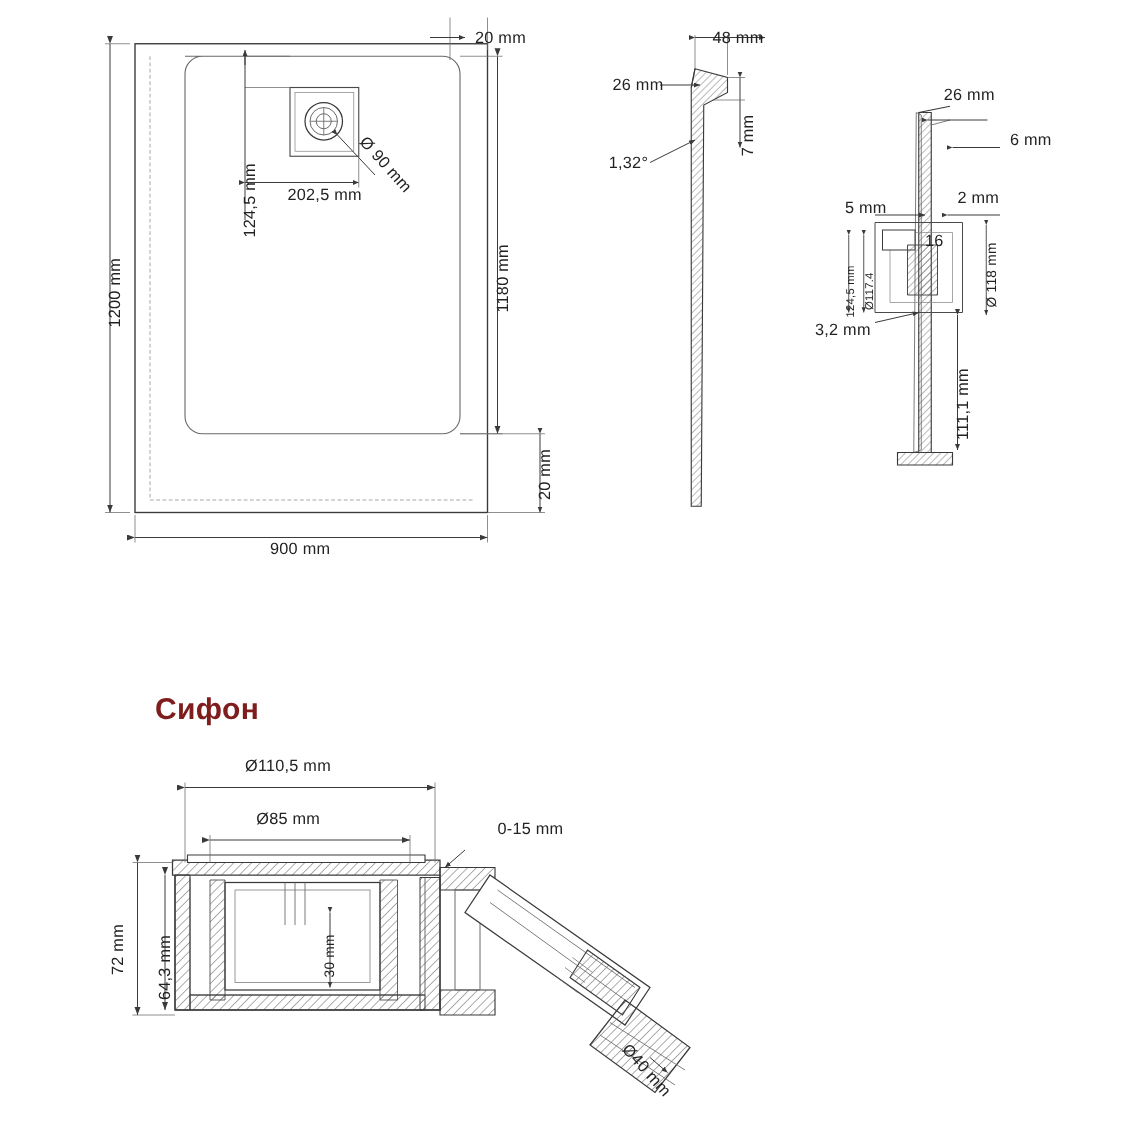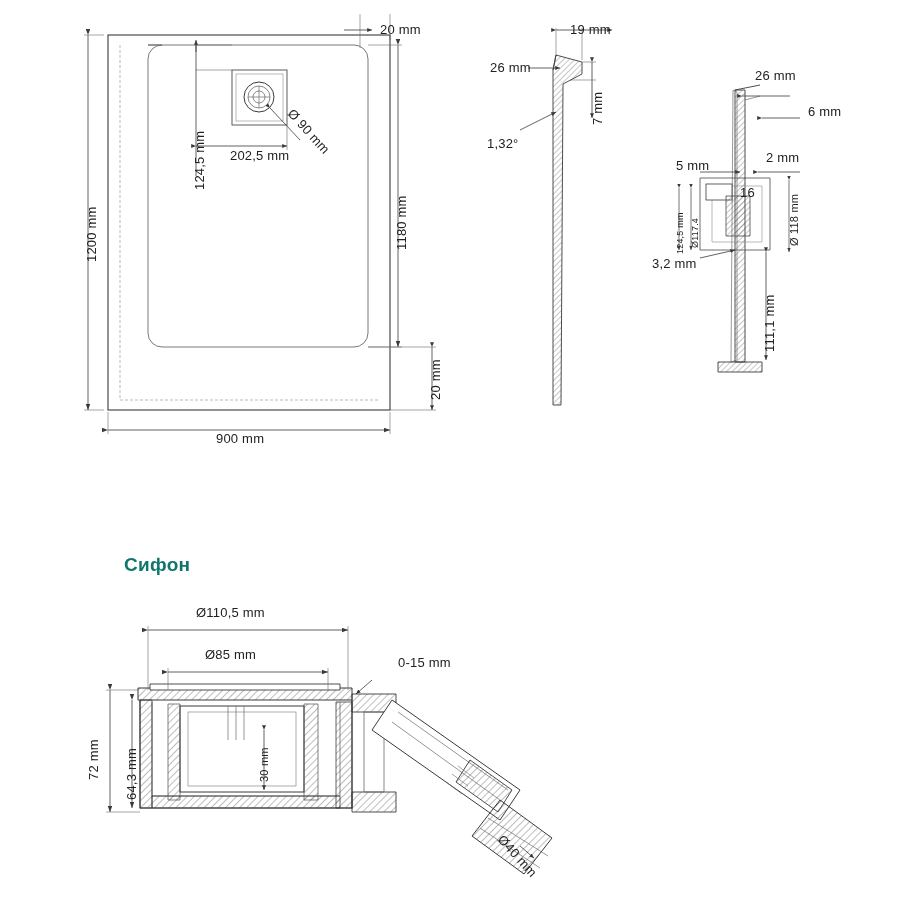--- a/index.html
+++ b/index.html
@@ -36,23 +36,23 @@
   }
   .lbl.sm { font-size: 11px; }
   .lbl.xs { font-size: 9px; }
   .lbl.vert {
     transform-origin: 0 0;
     transform: rotate(-90deg);
   }
   .section-title {
     position: absolute;
     font-family: "Liberation Sans", sans-serif;
-    font-size: 19px;
+    font-size: 24px;
     font-weight: bold;
-    color: #0f766e;
+    color: #7f1d1d;
     letter-spacing: 0.3px;
   }
 </style>
 </head>
 <body>
 
 <div class="canvas">
 
   <svg class="drawing" viewBox="0 0 900 900">
     <defs>
@@ -231,24 +231,24 @@
 
   <div class="lbl" style="left:380px; top:22px;">20 mm</div>
   <div class="lbl vert" style="left:192px; top:190px;">124,5 mm</div>
   <div class="lbl" style="left:230px; top:148px;">202,5 mm</div>
   <div class="lbl" style="left:296px; top:106px; transform-origin:0 0; transform:rotate(48deg);">Ø 90 mm</div>
   <div class="lbl vert" style="left:84px; top:262px;">1200 mm</div>
   <div class="lbl vert" style="left:394px; top:250px;">1180 mm</div>
   <div class="lbl vert" style="left:428px; top:400px;">20 mm</div>
   <div class="lbl" style="left:216px; top:431px;">900 mm</div>
 
-  <div class="lbl" style="left:570px; top:22px;">19 mm</div>
+  <div class="lbl" style="left:570px; top:22px;">48 mm</div>
   <div class="lbl" style="left:490px; top:60px;">26 mm</div>
   <div class="lbl vert" style="left:590px; top:125px;">7 mm</div>
-  <div class="lbl" style="left:487px; top:136px;">1,32°</div>
+  <div class="lbl" style="left:487px; top:122px;">1,32°</div>
 
   <div class="lbl" style="left:755px; top:68px;">26 mm</div>
   <div class="lbl" style="left:808px; top:104px;">6 mm</div>
   <div class="lbl" style="left:676px; top:158px;">5 mm</div>
   <div class="lbl" style="left:766px; top:150px;">2 mm</div>
   <div class="lbl" style="left:712px; top:185px;margin-left:28px;">16</div>
   <div class="lbl vert xs" style="left:675px; top:254px;">124,5 mm</div>
   <div class="lbl vert xs" style="left:690px; top:248px;">Ø117.4</div>
   <div class="lbl vert sm" style="left:788px; top:246px;">Ø 118 mm</div>
   <div class="lbl" style="left:652px; top:256px;">3,2 mm</div>

